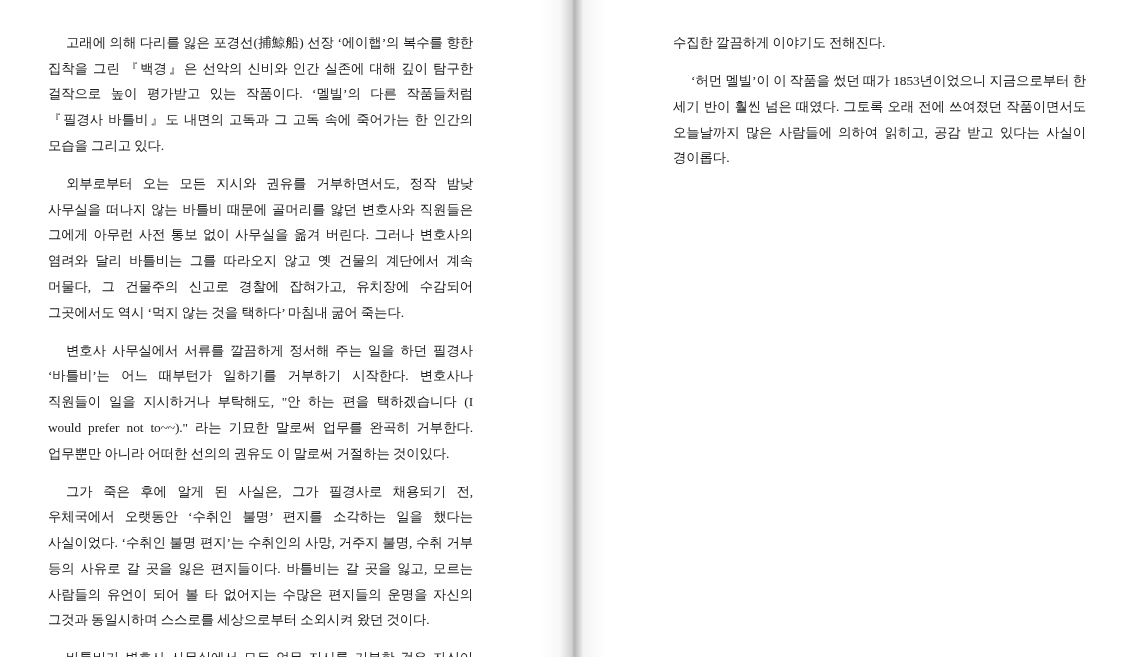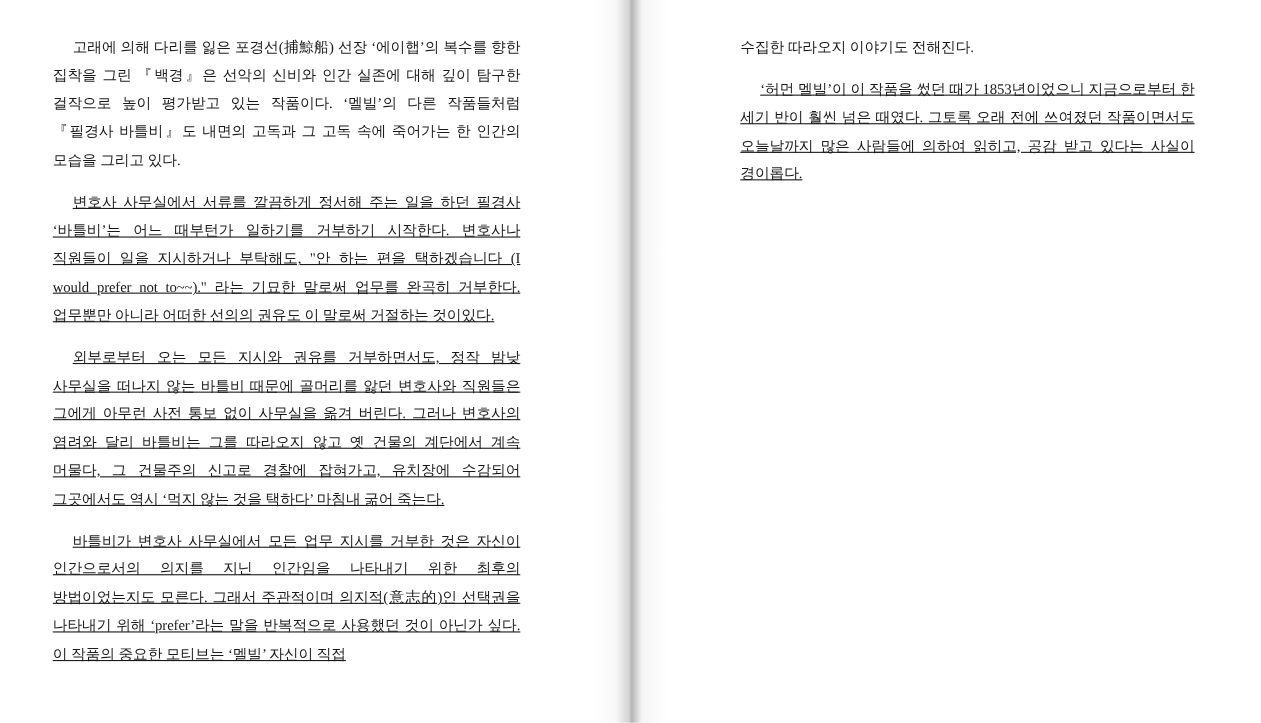--- a/index.html
+++ b/index.html
@@ -62,47 +62,47 @@
     text-align: justify;
     text-justify: inter-word;
     font-size: 13.4px;
     line-height: 1.92;
     letter-spacing: -0.1px;
     word-break: keep-all;
   }
 
   p.para + p.para {
     margin-top: 0.92em;
-    text-decoration: underline;
   }
 
   p.noindent {
     text-indent: 0;
   }
 
   .col-body {
     width: 100%;
   }
 </style>
 </head>
 <body>
 
 <div id="book">
 
   <div class="page page-left">
     <div class="col-body">
       <p class="para">고래에 의해 다리를 잃은 포경선(捕鯨船) 선장 ‘에이햅’의 복수를 향한 집착을 그린 『백경』은 선악의 신비와 인간 실존에 대해 깊이 탐구한 걸작으로 높이 평가받고 있는 작품이다. ‘멜빌’의 다른 작품들처럼『필경사 바틀비』도 내면의 고독과 그 고독 속에 죽어가는 한 인간의 모습을 그리고 있다.</p>
+      <p class="para">외부로부터 오는 모든 지시와 권유를 거부하면서도, 정작 밤낮 사무실을 떠나지 않는 바틀비 때문에 골머리를 앓던 변호사와 직원들은 그에게 아무런 사전 통보 없이 사무실을 옮겨 버린다. 그러나 변호사의 염려와 달리 바틀비는 그를 따라오지 않고 옛 건물의 계단에서 계속 머물다, 그 건물주의 신고로 경찰에 잡혀가고, 유치장에 수감되어 그곳에서도 역시 ‘먹지 않는 것을 택하다’ 마침내 굶어 죽는다.</p>
       <p class="para">변호사 사무실에서 서류를 깔끔하게 정서해 주는 일을 하던 필경사 ‘바틀비’는 어느 때부턴가 일하기를 거부하기 시작한다. 변호사나 직원들이 일을 지시하거나 부탁해도, "안 하는 편을 택하겠습니다 (I would prefer not to~~)." 라는 기묘한 말로써 업무를 완곡히 거부한다. 업무뿐만 아니라 어떠한 선의의 권유도 이 말로써 거절하는 것이있다.</p>
-      <p class="para">외부로부터 오는 모든 지시와 권유를 거부하면서도, 정작 밤낮 사무실을 떠나지 않는 바틀비 때문에 골머리를 앓던 변호사와 직원들은 그에게 아무런 사전 통보 없이 사무실을 옮겨 버린다. 그러나 변호사의 염려와 달리 바틀비는 그를 따라오지 않고 옛 건물의 계단에서 계속 머물다, 그 건물주의 신고로 경찰에 잡혀가고, 유치장에 수감되어 그곳에서도 역시 ‘먹지 않는 것을 택하다’ 마침내 굶어 죽는다.</p>
+      <p class="para">그가 죽은 후에 알게 된 사실은, 그가 필경사로 채용되기 전, 우체국에서 오랫동안 ‘수취인 불명’ 편지를 소각하는 일을 했다는 사실이었다. ‘수취인 불명 편지’는 수취인의 사망, 거주지 불명, 수취 거부 등의 사유로 갈 곳을 잃은 편지들이다. 바틀비는 갈 곳을 잃고, 모르는 사람들의 유언이 되어 볼 타 없어지는 수많은 편지들의 운명을 자신의 그것과 동일시하며 스스로를 세상으로부터 소외시켜 왔던 것이다.</p>
       <p class="para">바틀비가 변호사 사무실에서 모든 업무 지시를 거부한 것은 자신이 인간으로서의 의지를 지닌 인간임을 나타내기 위한 최후의 방법이었는지도 모른다. 그래서 주관적이며 의지적(意志的)인 선택권을 나타내기 위해 ‘prefer’라는 말을 반복적으로 사용했던 것이 아닌가 싶다. 이 작품의 중요한 모티브는 ‘멜빌’ 자신이 직접</p>
     </div>
   </div>
 
   <div class="page page-right">
     <div class="col-body">
-      <p class="para noindent">수집한 따라오지 이야기도 전해진다.</p>
+      <p class="para noindent">수집한 깔끔하게 이야기도 전해진다.</p>
       <p class="para">‘허먼 멜빌’이 이 작품을 썼던 때가 1853년이었으니 지금으로부터 한 세기 반이 훨씬 넘은 때였다. 그토록 오래 전에 쓰여졌던 작품이면서도 오늘날까지 많은 사람들에 의하여 읽히고, 공감 받고 있다는 사실이 경이롭다.</p>
     </div>
   </div>
 
   <div id="gutter"></div>
 
 </div>
 
 </body></html>

